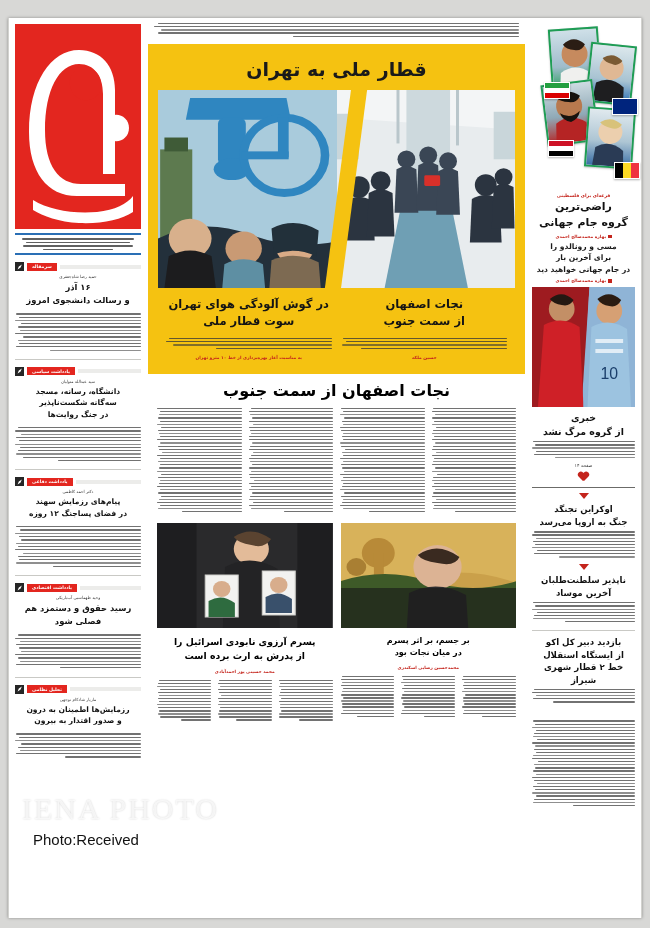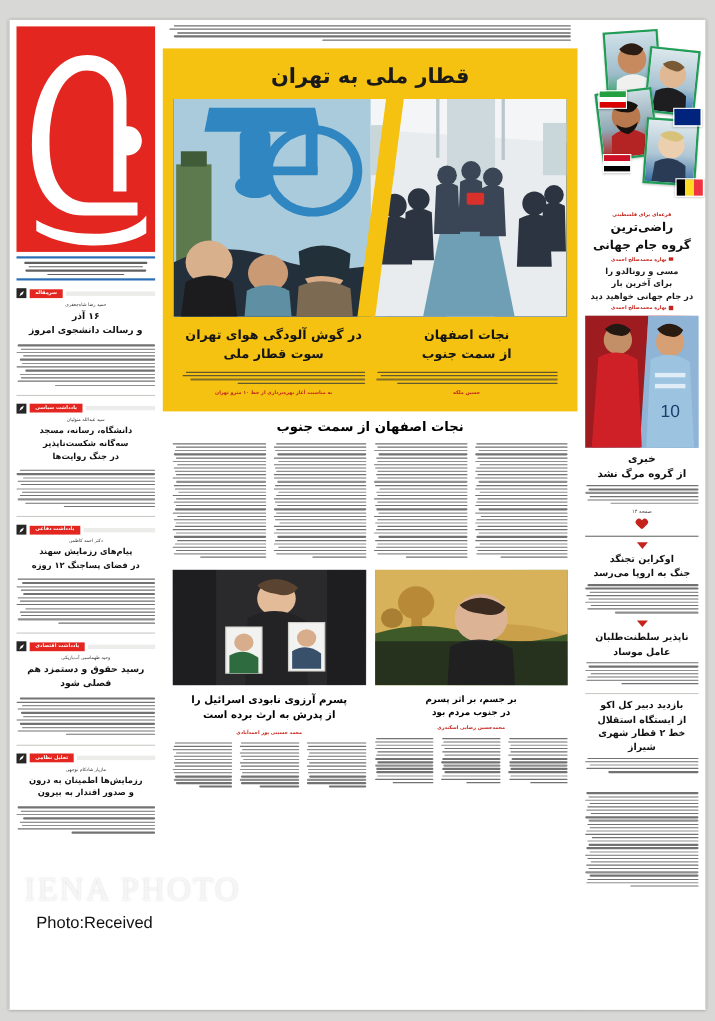--- a/index.html
+++ b/index.html
@@ -98,21 +98,21 @@
   }
   .sub-row{display:flex;gap:10px;padding:8px 8px 6px;}
   .sub{flex:1;}
   .sub-hl{
     font-size:11.5px;font-weight:bold;text-align:center;color:#141414;
     line-height:1.45;margin-bottom:5px;
   }
   .sub .fakeline{height:1.25px;background:#3a3a38;margin:2.1px 0;}
   .redline{font-size:4.4px;color:#c4241c;text-align:center;margin-top:3px;font-weight:bold;}
   .story2{padding:7px 9px 4px;}
-  .story2-hl{font-size:12px;font-weight:bold;text-align:center;margin-bottom:5px;}
+  .story2-hl{font-size:16px;font-weight:bold;text-align:center;margin-bottom:5px;}
   .cols4{display:flex;gap:7px;}
   .cols4 .c{flex:1;}
   .cols4 .fakeline{height:1.2px;margin:1.95px 0;}
   .botgrid{display:flex;gap:8px;padding:4px 9px 8px;flex:1;}
   .botcell{flex:1;display:flex;flex-direction:column;min-width:0;}
   .botphoto{height:105px;position:relative;overflow:hidden;margin-bottom:4px;}
   .bp1{background:linear-gradient(135deg,#c9a24a 0%,#d8b45c 30%,#6d8f3e 62%,#28451f 100%);}
   .bp2{background:linear-gradient(160deg,#2a2a2c 0%,#3b3b3d 30%,#6c6f72 60%,#b9bcbd 100%);}
   .bot-hl{font-size:9.3px;font-weight:bold;text-align:center;line-height:1.5;margin:3px 0 3px;}
   .bot-hl.sm{font-size:8px;}
@@ -612,21 +612,21 @@
             <circle cx="14" cy="44" r="9" fill="#a97f33"></circle>
             <path d="M0 58 Q40 44 80 58 Q120 72 160 58 L160 105 L0 105 Z" fill="#3e5a28"></path>
             <circle cx="88" cy="44" r="22" fill="#dcb394"></circle>
             <path d="M62 70 Q88 56 114 72 L116 105 L60 105 Z" fill="#2d2d2f"></path>
             <path d="M70 32 Q88 18 108 34 Q104 44 88 40 Q74 38 70 32 Z" fill="#3a2a20"></path>
           </svg>
           <div class="caption-dark"></div>
         </div>
         <div class="bot-hl sm">
           <div>بر جسم، بر اثر پسرم</div>
-          <div>در جنوب مردم بود</div>
+          <div>در میان نجات بود</div>
         </div>
         <div class="redline">محمدحسین رضایی اسکندری</div>
         <div class="cols4" style="margin-top:3px">
           <div class="c botbody fakebody">
             <div class="fakeline" style="width:98%"></div>
               <div class="fakeline" style="width:100%"></div>
             <div class="fakeline" style="width:96%"></div>
               <div class="fakeline" style="width:99%"></div>
             <div class="fakeline" style="width:97%"></div>
               <div class="fakeline" style="width:100%"></div>
@@ -859,21 +859,21 @@
         <div class="fakeline" style="width:95%"></div>
           <div class="fakeline" style="width:98%"></div>
         <div class="fakeline" style="width:74%"></div>
       </div>
     </div>
     <div class="diamond"></div>
 
     <div>
       <div class="l-hl xs">
         <div>ناپذیر سلطنت‌طلبان</div>
-        <div>عامل موساد</div>
+        <div>آخرین موساد</div>
       </div>
       <div class="l-body fakebody">
         <div class="fakeline" style="width:99%"></div>
           <div class="fakeline" style="width:97%"></div>
         <div class="fakeline" style="width:100%"></div>
           <div class="fakeline" style="width:95%"></div>
         <div class="fakeline" style="width:98%"></div>
           <div class="fakeline" style="width:99%"></div>
         <div class="fakeline" style="width:68%"></div>
       </div>

